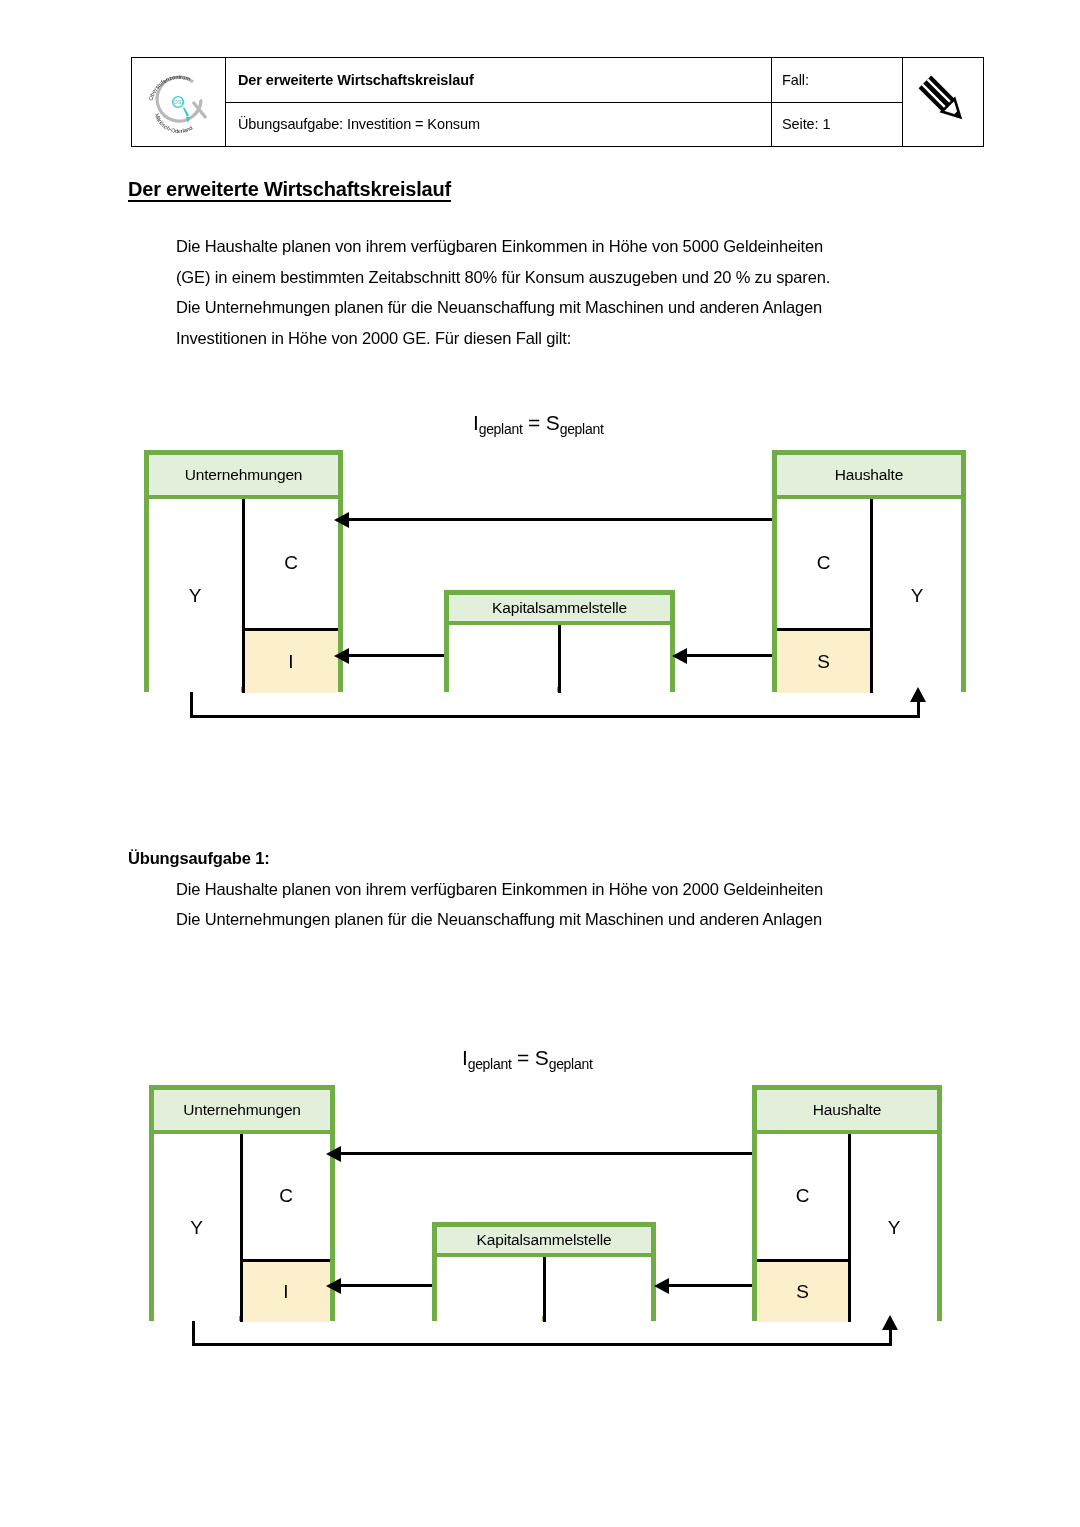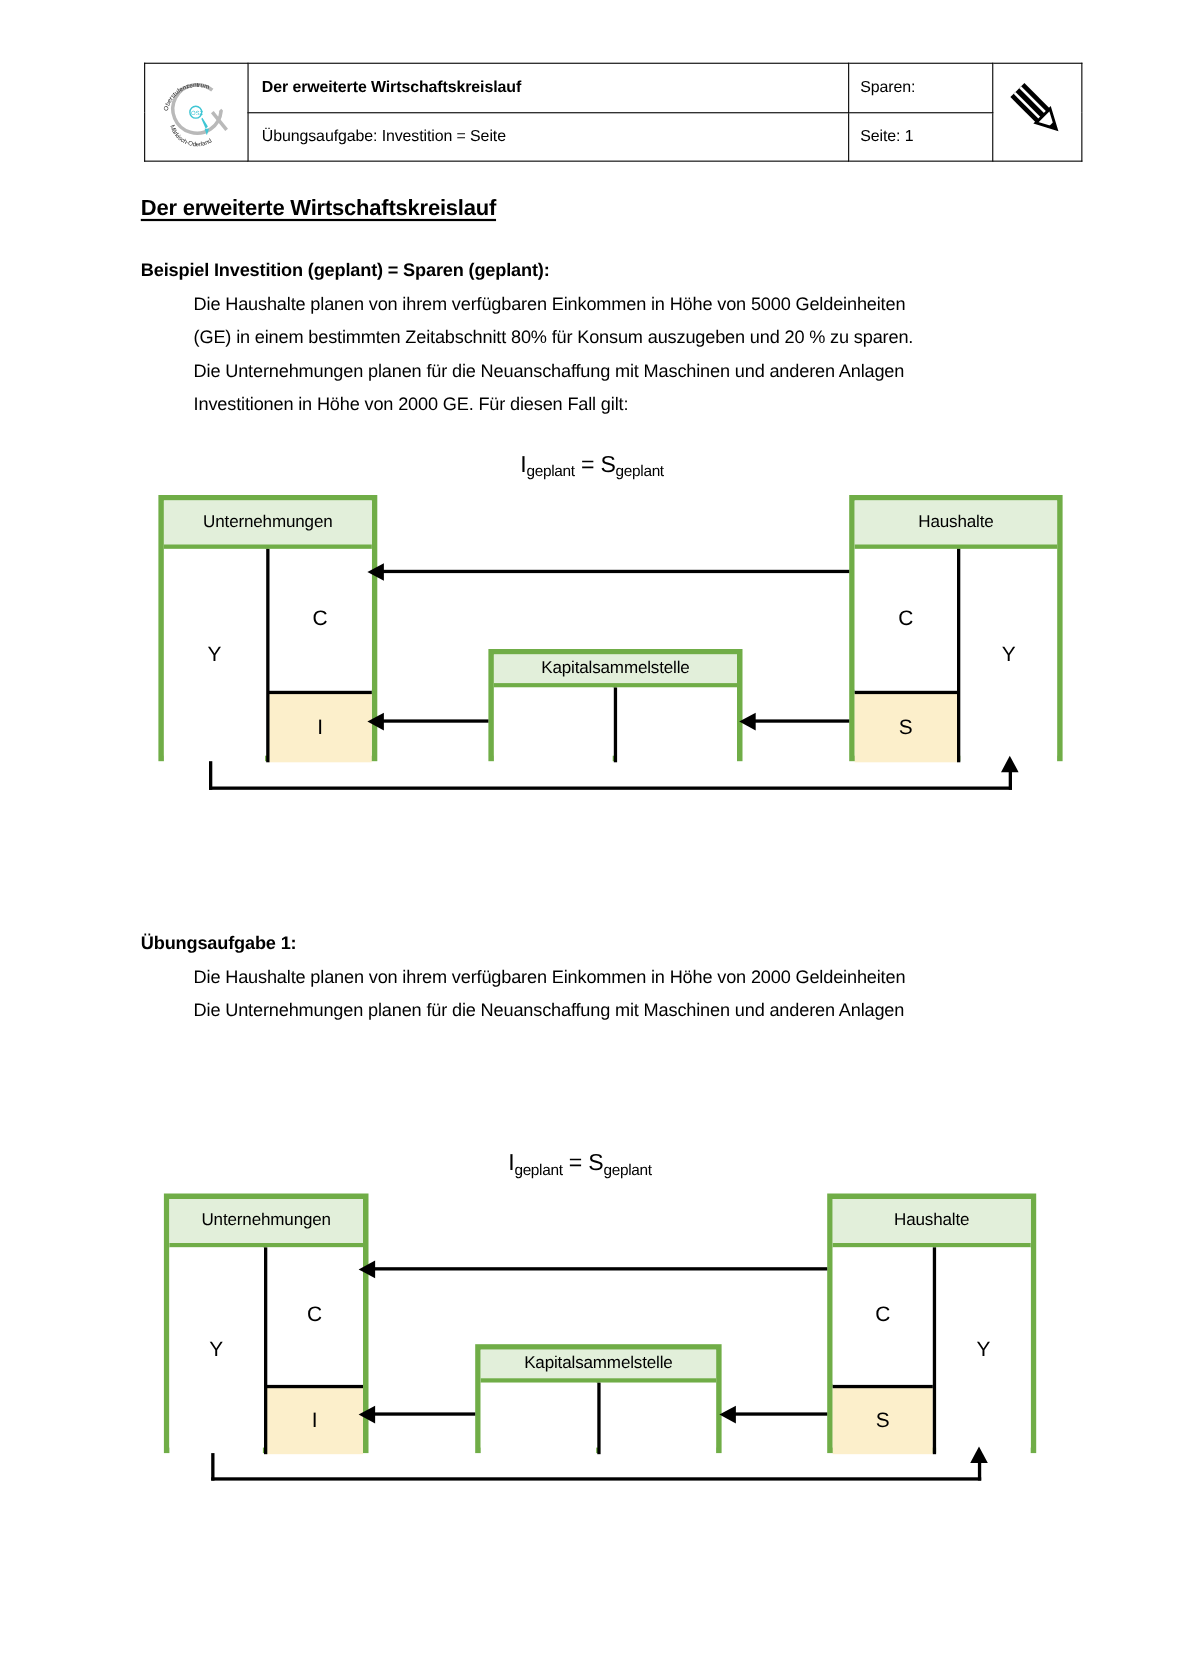--- a/index.html
+++ b/index.html
@@ -208,51 +208,50 @@
           <text x="30.6" y="38.3" font-family="Liberation Sans, sans-serif" font-size="5.4" fill="#3fc6d4">OSZ</text>
           <path d="M 41,41 l 5,8 l -2,2 l -4,-9 z" fill="#3fc6d4"></path>
           <path d="M 43,51 l 2,6 l 2,-6 z" fill="#3fc6d4"></path>
         </svg>
       </div>
     </td>
     <td class="cell-title">
       <div class="hdr-title-text">Der erweiterte Wirtschaftskreislauf</div>
     </td>
     <td class="cell-meta">
-      <div class="hdr-meta-text">Sparen:</div>
+      <div class="hdr-meta-text">Fall:</div>
     </td>
     <td class="cell-pencil" rowspan="2">
       <div class="pencil-wrap">
         <svg class="pencil-svg" width="56" height="58" viewBox="0 0 56 58">
           <g transform="rotate(-45 28 29)">
             <rect x="19" y="2" width="18" height="33" fill="#000"></rect>
             <rect x="23.2" y="2" width="2.4" height="33" fill="#fff"></rect>
             <rect x="30.4" y="2" width="2.4" height="33" fill="#fff"></rect>
             <polygon points="19,35 37,35 28,52" fill="#fff" stroke="#000" stroke-width="2.6"></polygon>
             <polygon points="24.4,45.6 31.6,45.6 28,52.6" fill="#000"></polygon>
           </g>
         </svg>
       </div>
     </td>
   </tr>
   <tr>
     <td class="cell-title">
-      <div class="hdr-sub-text">Übungsaufgabe: Investition = Seite</div>
+      <div class="hdr-sub-text">Übungsaufgabe: Investition = Konsum</div>
     </td>
     <td class="cell-meta">
       <div class="hdr-meta-text">Seite: 1</div>
     </td>
   </tr>
 </tbody>
   </table>
 
 <div class="doc-title">Der erweiterte Wirtschaftskreislauf</div>
 
 <div class="para" id="para-1">
-  <span class="bold">Beispiel  Investition (geplant) = Sparen (geplant):</span>
   <span class="line">Die Haushalte planen von ihrem verfügbaren Einkommen in Höhe von 5000 Geldeinheiten</span>
   <span class="line">(GE) in einem bestimmten Zeitabschnitt 80% für Konsum auszugeben und 20 % zu sparen.</span>
   <span class="line">Die Unternehmungen planen für die Neuanschaffung mit Maschinen und anderen Anlagen</span>
   <span class="line">Investitionen in Höhe von 2000 GE. Für diesen Fall gilt:</span>
 </div>
 
 <div class="formula" id="formula-1"><span>I</span><sub>geplant</sub><span> = </span><span>S</span><sub>geplant</sub></div>
 
 <div class="diagram" id="diagram-1">
 

